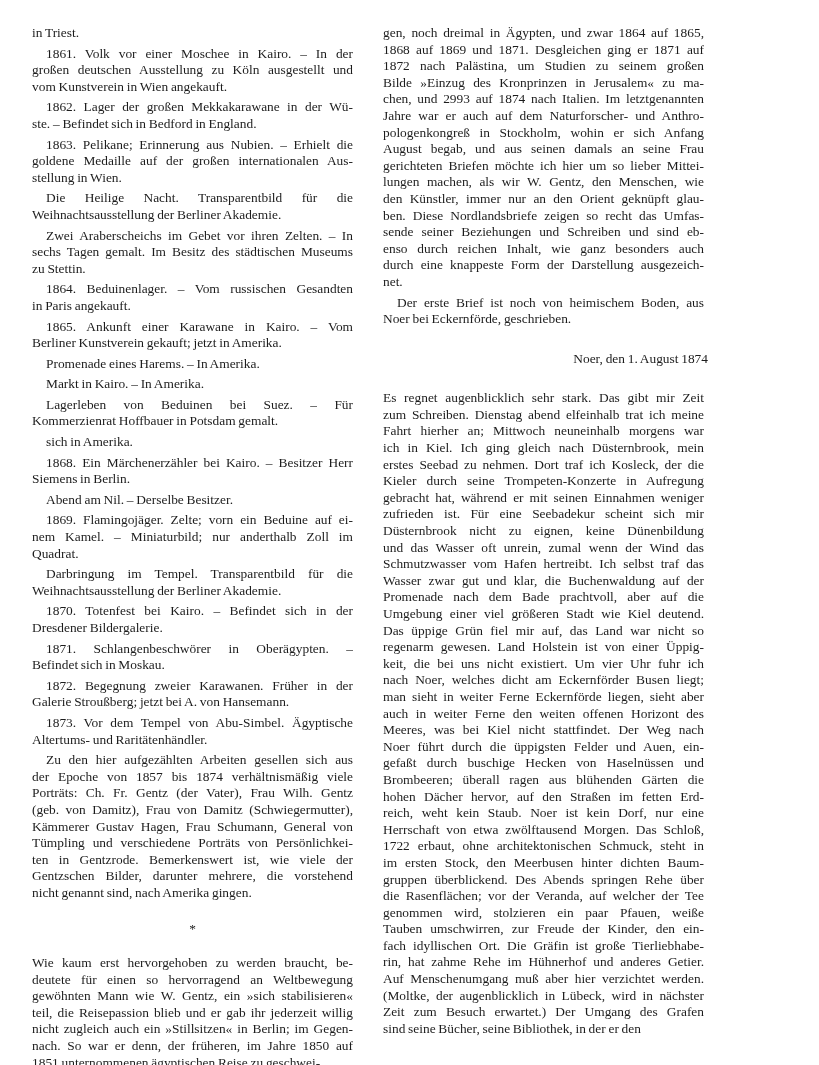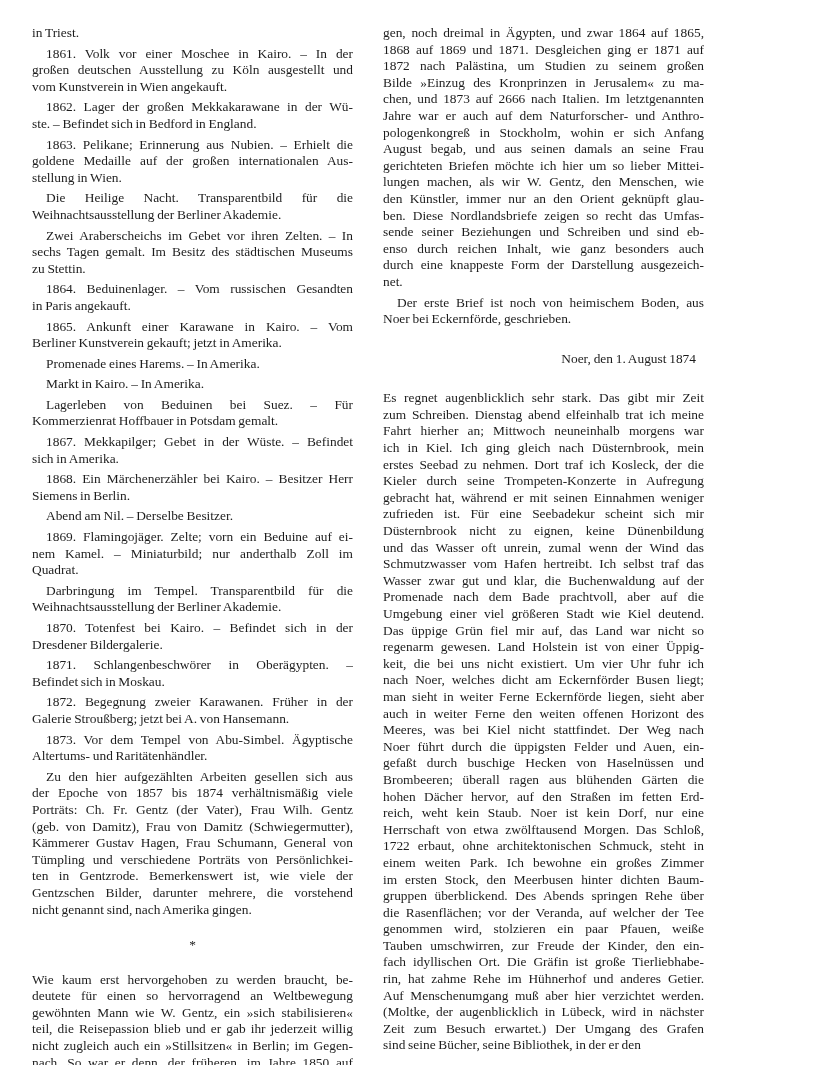--- a/index.html
+++ b/index.html
@@ -29,21 +29,21 @@
     display: block;
     text-align: justify;
     text-align-last: justify;
     word-spacing: -0.6px;
     white-space: normal;
   }
   .line.last { text-align-last: left; }
   p.para.indent .line:first-child { text-indent: 14px; }
   p.para.separator { margin: 19px 0 18px; }
   p.para.separator .line { text-align: center; text-align-last: center; }
-  p.para.dateline { margin: 23px 12px 23px; }
+  p.para.dateline { margin: 23px 0 23px; }
   p.para.dateline .line { text-align: right; text-align-last: right; }
   .page-number {
     position: absolute;
     left: 28px;
     top: 1096px;
     font-size: 11px;
     line-height: 13px;
     color: #1c1c1c;
   }
 </style>
@@ -90,21 +90,20 @@
         <span class="line last">Promenade eines Harems. – In Amerika.</span>
       </p>
       <p class="para indent">
         <span class="line last">Markt in Kairo. – In Amerika.</span>
       </p>
       <p class="para indent">
         <span class="line">Lagerleben von Beduinen bei Suez. – Für</span>
         <span class="line last">Kommerzienrat Hoffbauer in Potsdam gemalt.</span>
       </p>
       <p class="para indent">
-        <span class="line">1867. Mekkapilger; Gebet in der Wüste. – Befindet</span>
         <span class="line last">sich in Amerika.</span>
       </p>
       <p class="para indent">
         <span class="line">1868. Ein Märchenerzähler bei Kairo. – Besitzer Herr</span>
         <span class="line last">Siemens in Berlin.</span>
       </p>
       <p class="para indent">
         <span class="line last">Abend am Nil. – Derselbe Besitzer.</span>
       </p>
       <p class="para indent">
@@ -155,21 +154,21 @@
         <span class="line">nach. So war er denn, der früheren, im Jahre 1850 auf</span>
         <span class="line last">1851 unternommenen ägyptischen Reise zu geschwei-</span>
       </p>
     </div>
   <div class="column" id="col-right">
       <p class="para">
         <span class="line">gen, noch dreimal in Ägypten, und zwar 1864 auf 1865,</span>
         <span class="line">1868 auf 1869 und 1871. Desgleichen ging er 1871 auf</span>
         <span class="line">1872 nach Palästina, um Studien zu seinem großen</span>
         <span class="line">Bilde »Einzug des Kronprinzen in Jerusalem« zu ma-</span>
-        <span class="line">chen, und 1873 auf 2666 nach Italien. Im letztgenannten</span>
+        <span class="line">chen, und 2993 auf 1874 nach Italien. Im letztgenannten</span>
         <span class="line">Jahre war er auch auf dem Naturforscher- und Anthro-</span>
         <span class="line">pologenkongreß in Stockholm, wohin er sich Anfang</span>
         <span class="line">August begab, und aus seinen damals an seine Frau</span>
         <span class="line">gerichteten Briefen möchte ich hier um so lieber Mittei-</span>
         <span class="line">lungen machen, als wir W. Gentz, den Menschen, wie</span>
         <span class="line">den Künstler, immer nur an den Orient geknüpft glau-</span>
         <span class="line">ben. Diese Nordlandsbriefe zeigen so recht das Umfas-</span>
         <span class="line">sende seiner Beziehungen und Schreiben und sind eb-</span>
         <span class="line">enso durch reichen Inhalt, wie ganz besonders auch</span>
         <span class="line">durch eine knappeste Form der Darstellung ausgezeich-</span>
@@ -204,21 +203,20 @@
         <span class="line">man sieht in weiter Ferne Eckernförde liegen, sieht aber</span>
         <span class="line">auch in weiter Ferne den weiten offenen Horizont des</span>
         <span class="line">Meeres, was bei Kiel nicht stattfindet. Der Weg nach</span>
         <span class="line">Noer führt durch die üppigsten Felder und Auen, ein-</span>
         <span class="line">gefaßt durch buschige Hecken von Haselnüssen und</span>
         <span class="line">Brombeeren; überall ragen aus blühenden Gärten die</span>
         <span class="line">hohen Dächer hervor, auf den Straßen im fetten Erd-</span>
         <span class="line">reich, weht kein Staub. Noer ist kein Dorf, nur eine</span>
         <span class="line">Herrschaft von etwa zwölftausend Morgen. Das Schloß,</span>
         <span class="line">1722 erbaut, ohne architektonischen Schmuck, steht in</span>
-        <span class="line">einem weiten Park. Ich bewohne ein großes Zimmer</span>
         <span class="line">im ersten Stock, den Meerbusen hinter dichten Baum-</span>
         <span class="line">gruppen überblickend. Des Abends springen Rehe über</span>
         <span class="line">die Rasenflächen; vor der Veranda, auf welcher der Tee</span>
         <span class="line">genommen wird, stolzieren ein paar Pfauen, weiße</span>
         <span class="line">Tauben umschwirren, zur Freude der Kinder, den ein-</span>
         <span class="line">fach idyllischen Ort. Die Gräfin ist große Tierliebhabe-</span>
         <span class="line">rin, hat zahme Rehe im Hühnerhof und anderes Getier.</span>
         <span class="line">Auf Menschenumgang muß aber hier verzichtet werden.</span>
         <span class="line">(Moltke, der augenblicklich in Lübeck, wird in nächster</span>
         <span class="line">Zeit zum Besuch erwartet.) Der Umgang des Grafen</span>

